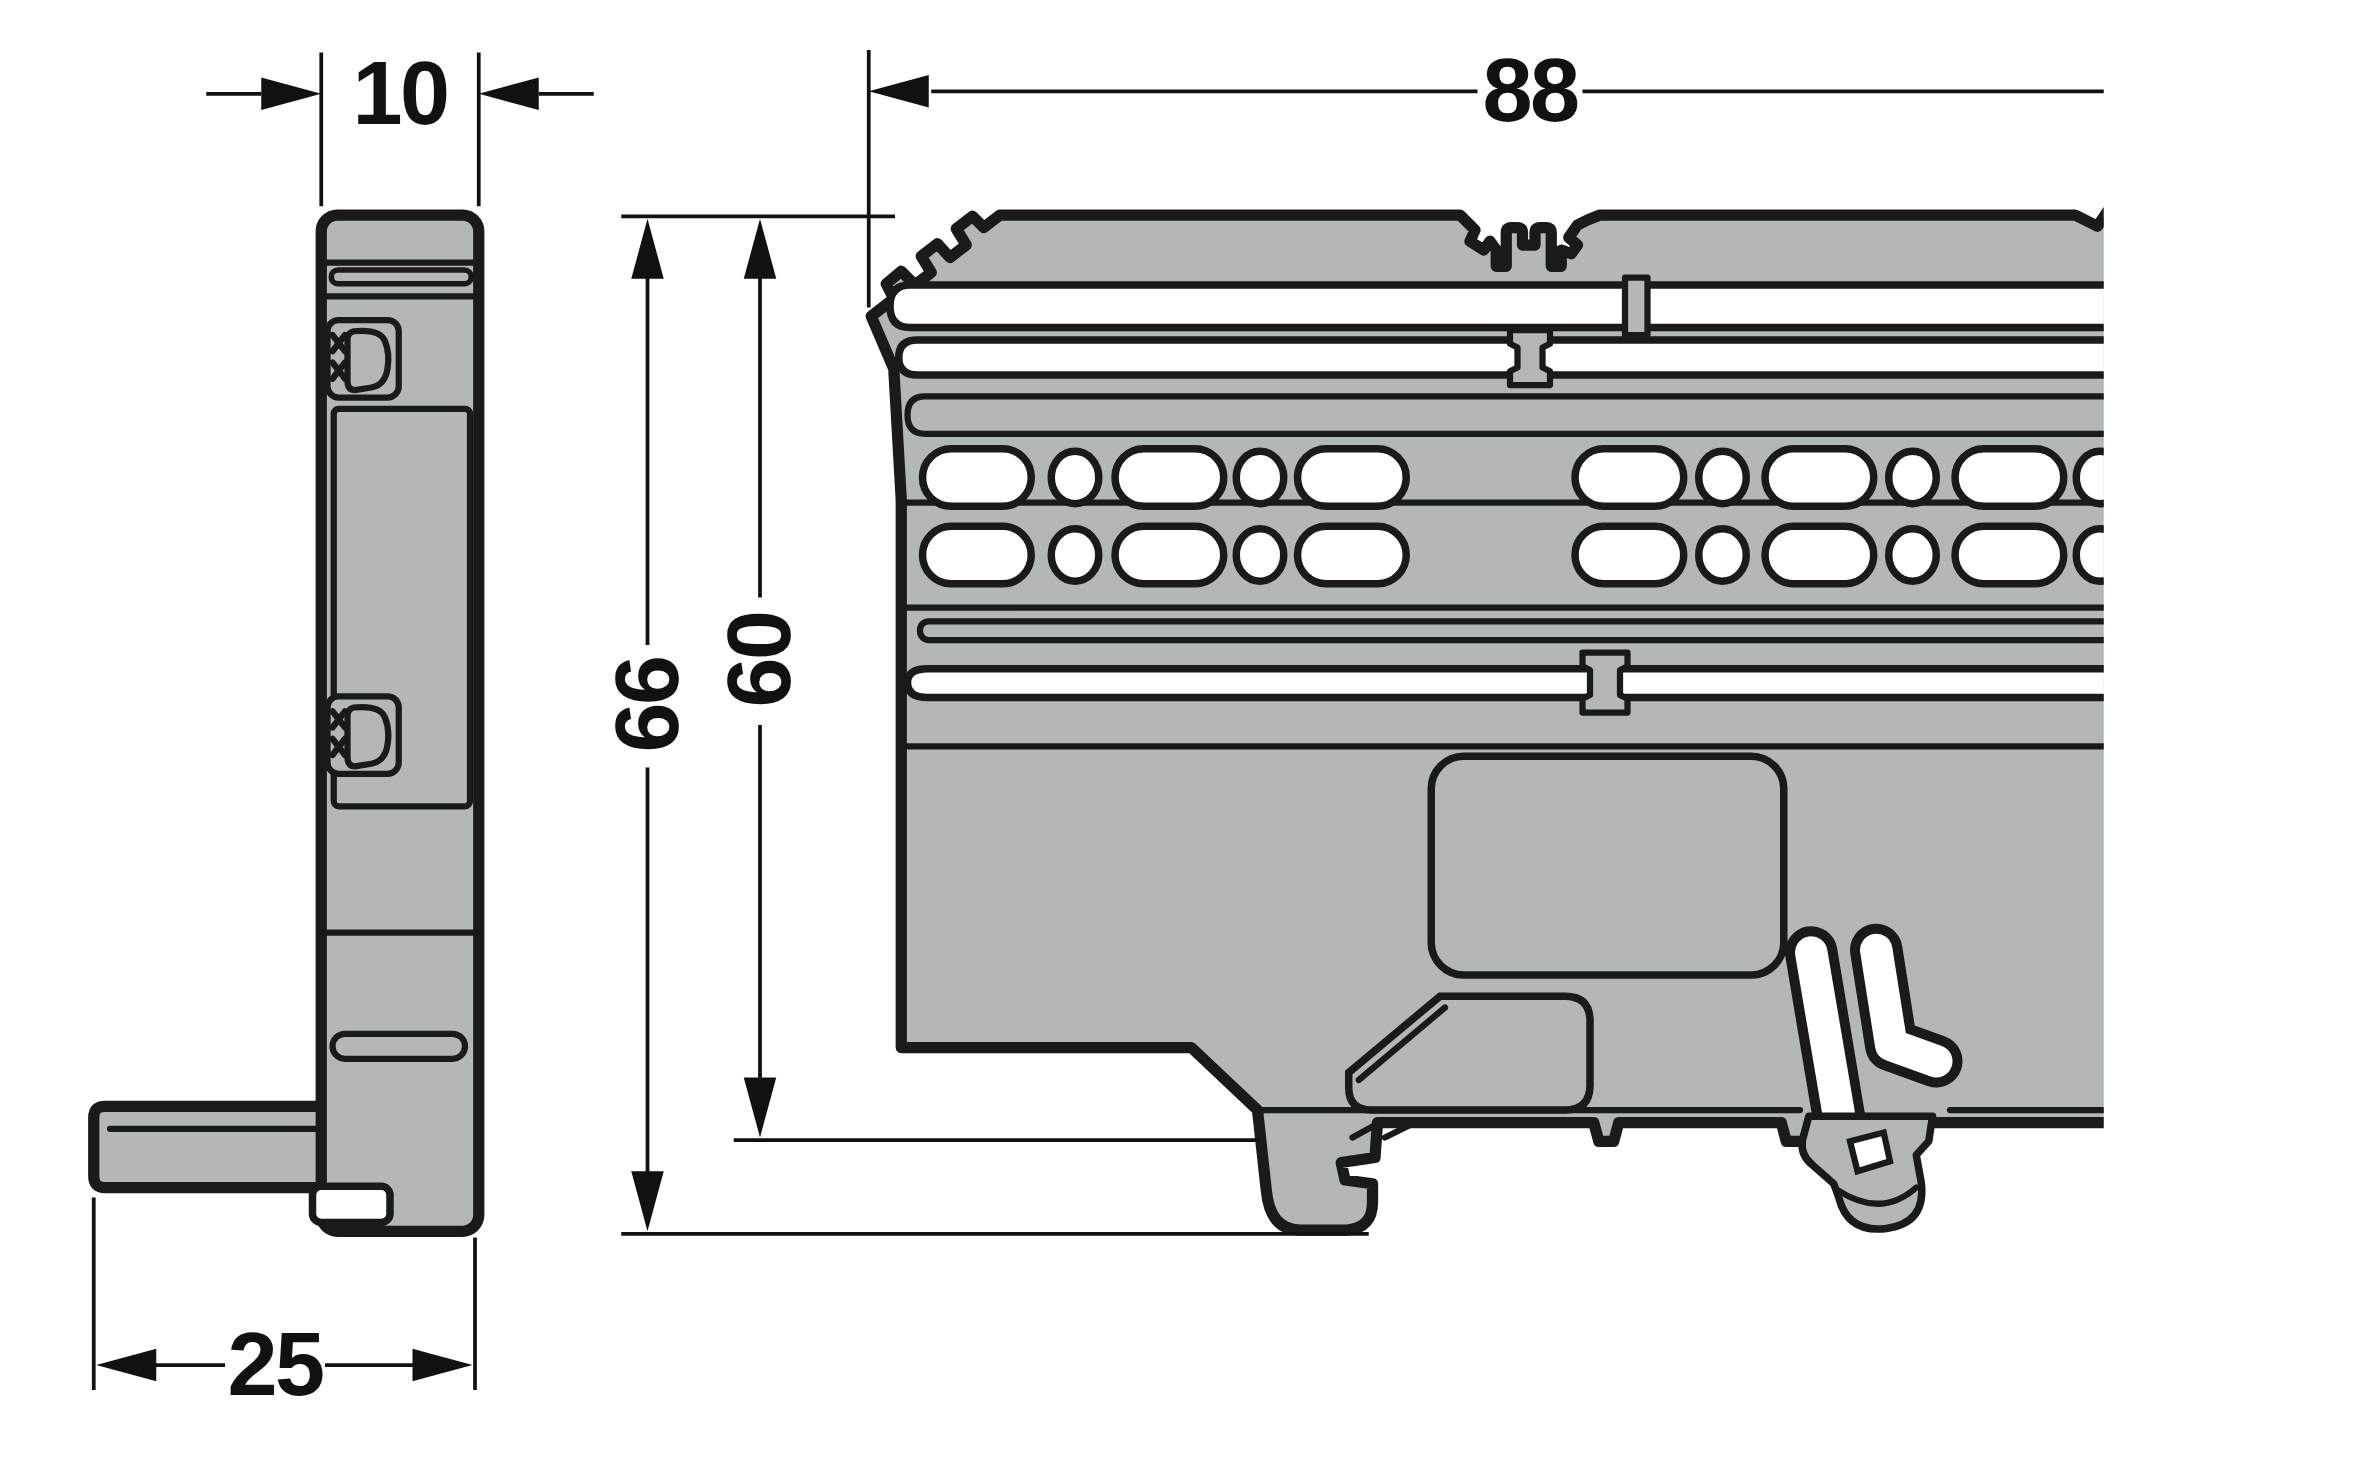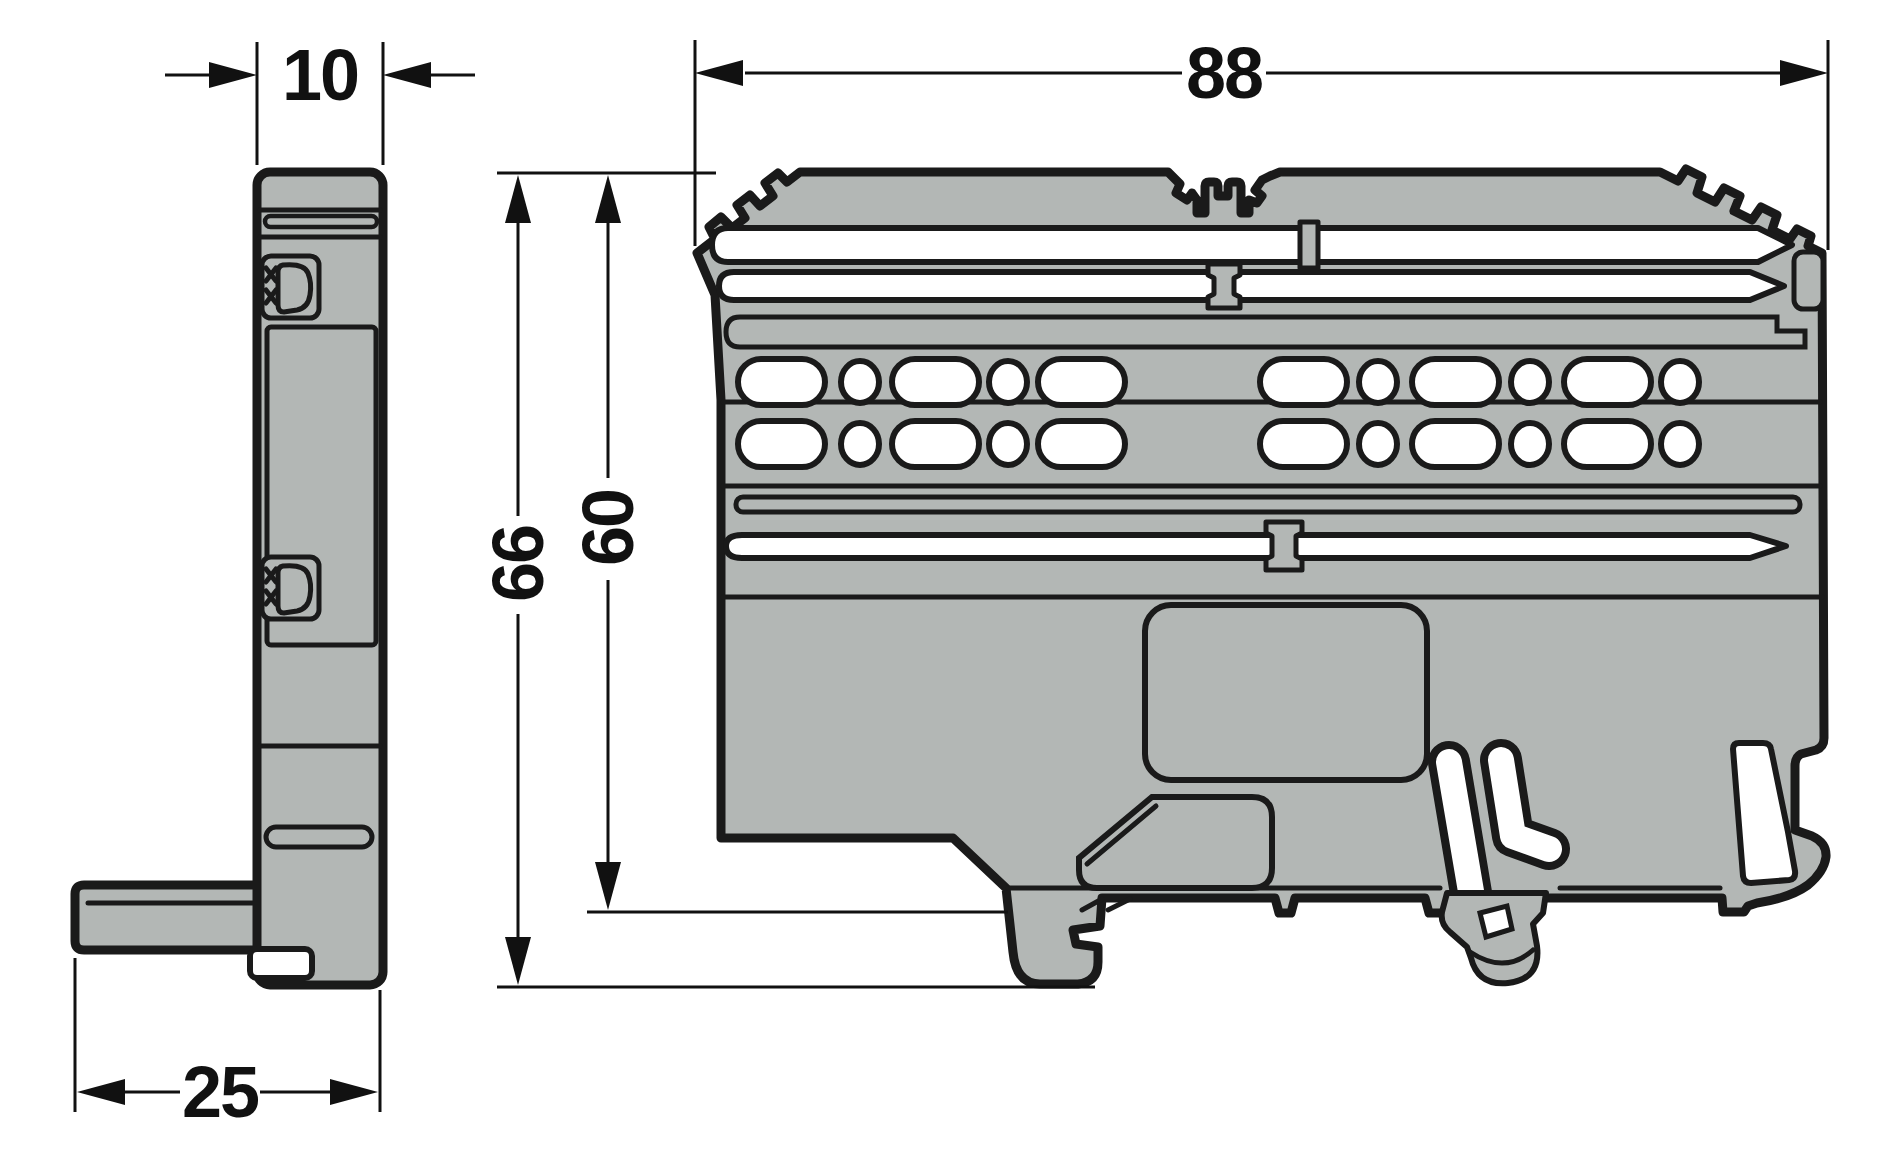--- a/index.html
+++ b/index.html
@@ -3,21 +3,21 @@
 <meta charset="utf-8">
 <style>
   :root{
     --background:#ffffff;
     --body-fill:#b3b7b5;
     --line-color:#1a1a1a;
     --dim-color:#111111;
     --hole-fill:#ffffff;
   }
   html,body{margin:0;padding:0;background:var(--background);}
-  .canvas{width:1901px;height:1166px;position:relative;background:var(--background);overflow:hidden;}
+  .canvas{width:1683px;height:1166px;position:relative;background:var(--background);overflow:hidden;}
   svg{display:block;}
   .outline{fill:none;stroke:var(--line-color);}
   .body{fill:var(--body-fill);stroke:var(--line-color);stroke-width:9;stroke-linejoin:round;}
   .body-thin{fill:var(--body-fill);stroke:var(--line-color);stroke-width:6;stroke-linejoin:round;}
   .detail{fill:none;stroke:var(--line-color);stroke-width:5;stroke-linejoin:round;stroke-linecap:round;}
   .detail-fill{fill:var(--body-fill);stroke:var(--line-color);stroke-width:5;stroke-linejoin:round;}
   .slot{fill:var(--hole-fill);stroke:var(--line-color);stroke-width:6;stroke-linejoin:round;}
   .hole{fill:var(--hole-fill);stroke:var(--line-color);stroke-width:6;}
   .dim{stroke:var(--dim-color);stroke-width:3;fill:none;}
   .arrow{fill:var(--dim-color);stroke:none;}

